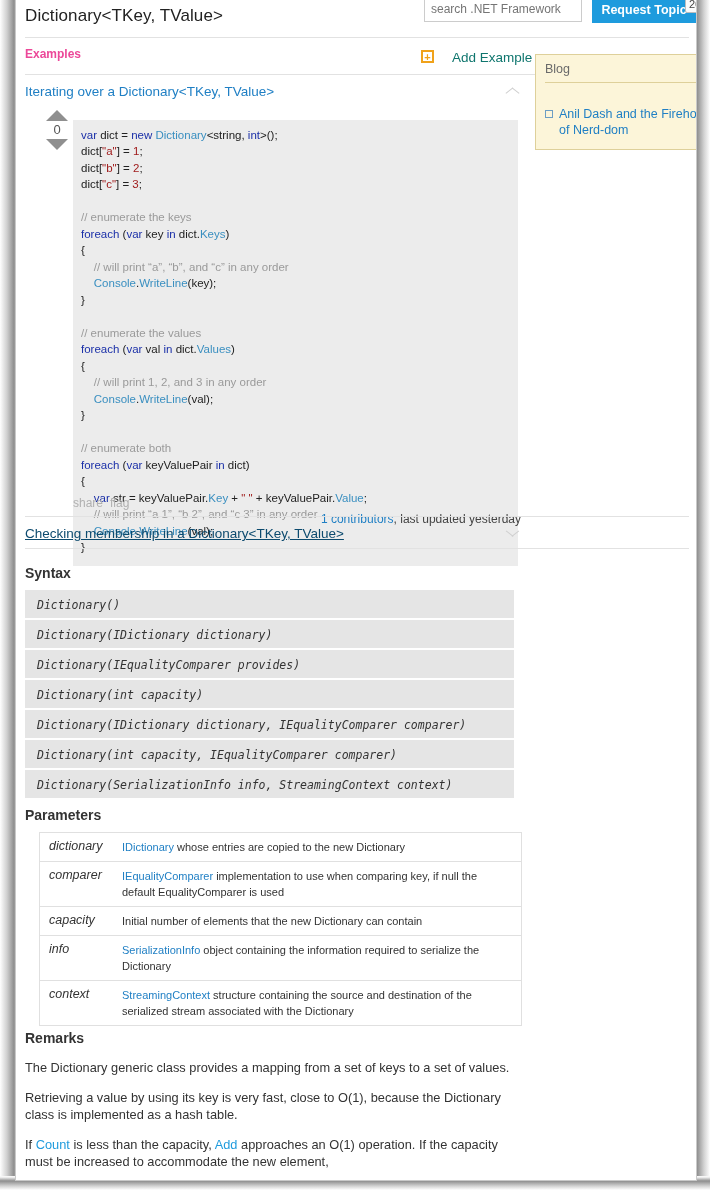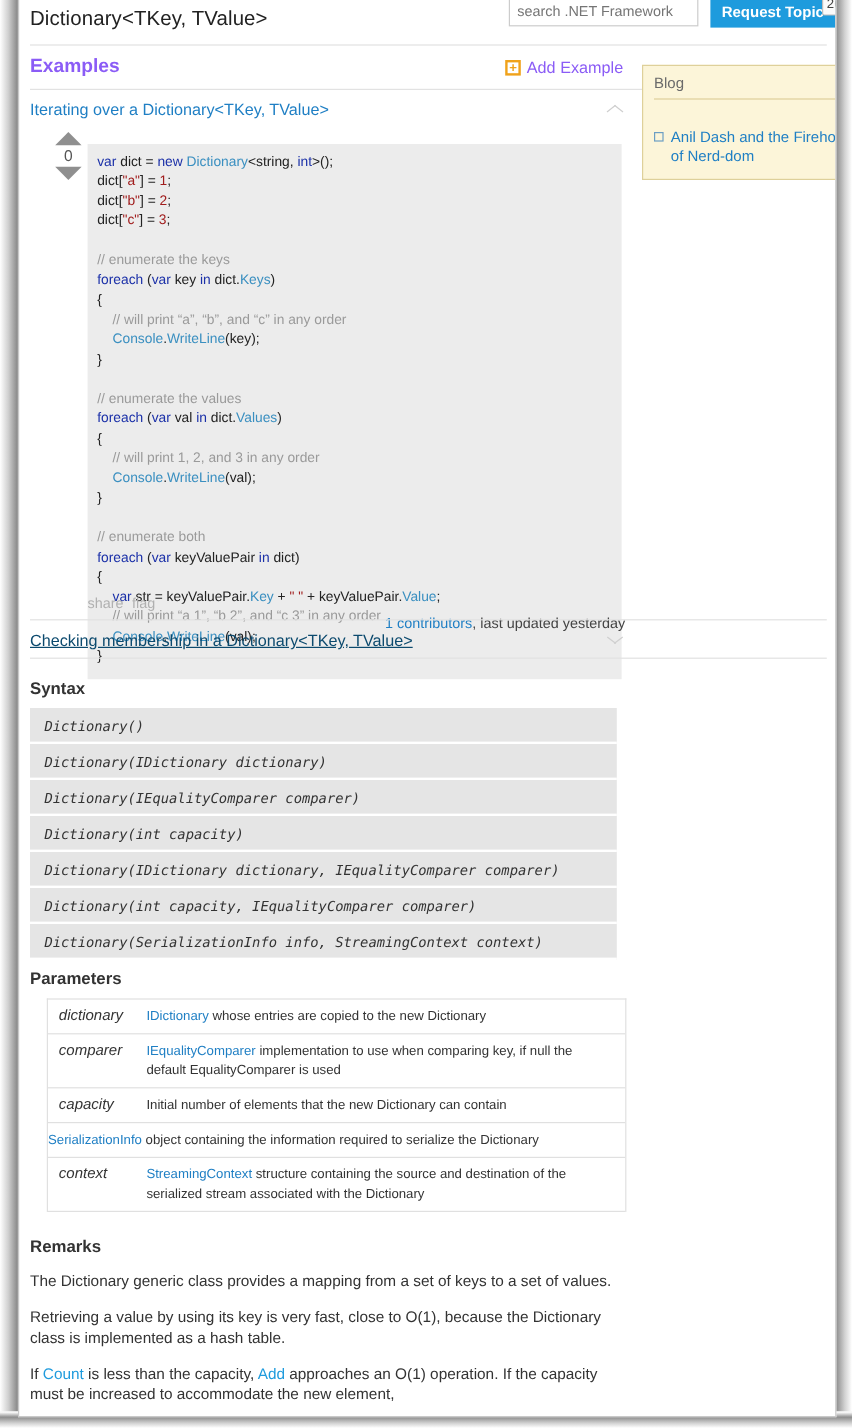--- a/index.html
+++ b/index.html
@@ -71,34 +71,34 @@
     padding: 0 3px;
   }
   .hrule {
     position: absolute; left: 9px; width: 664px; height: 1px;
     background: #e2e2e2;
   }
 
   
   #examples-label {
     position: absolute; left: 9px; top: 47px;
-    font-size: 16px; font-weight: bold; color: #8b5cf6;
+    font-size: 12px; font-weight: bold; color: #ec4899;
   }
   #add-example {
     position: absolute; left: 405px; top: 48px;
     cursor: pointer; white-space: nowrap;
   }
   #add-example .plusbox {
     display: inline-block; width: 13px; height: 13px;
     border: 2px solid #f0a21a; color: #f0a21a;
     font-size: 11px; line-height: 10px; text-align: center;
     font-weight: bold; vertical-align: 1px;
   }
   #add-example .lbl {
-    color: #8b5cf6; font-size: 13.5px; margin-left: 5px; text-align: right;
+    color: #0f766e; font-size: 13.5px; margin-left: 18px; text-align: right;
   }
 
   
   #ex-title {
     position: absolute; left: 9px; top: 84px;
     font-size: 13.5px; color: #1f7fc4; cursor: pointer; text-align: right;
   }
   .chev {
     position: absolute; width: 16px; height: 10px;
     cursor: pointer;
@@ -308,21 +308,21 @@
     <div class="hrule" style="top:516px;"></div>
 
     <div id="ex2-title">Checking membership in a Dictionary&lt;TKey, TValue&gt;</div>
     <div class="chev down" style="left:489px; top:529px;"></div>
     <div class="hrule" style="top:548px;"></div>
 
     <div class="section-h" style="top:565px;">Syntax</div>
     <div id="syntax">
         <div class="syn-row">Dictionary()</div>
         <div class="syn-row">Dictionary(IDictionary dictionary)</div>
-        <div class="syn-row">Dictionary(IEqualityComparer comparer)</div>
+        <div class="syn-row">Dictionary(IEqualityComparer provides)</div>
         <div class="syn-row">Dictionary(int capacity)</div>
         <div class="syn-row">Dictionary(IDictionary dictionary, IEqualityComparer comparer)</div>
         <div class="syn-row">Dictionary(int capacity, IEqualityComparer comparer)</div>
         <div class="syn-row">Dictionary(SerializationInfo info, StreamingContext context)</div>
       </div>
 
     <div class="section-h" style="top:807px;">Parameters</div>
     <div id="params">
         <div class="prm-row">
           <div class="prm-name">dictionary</div>
@@ -330,20 +330,21 @@
         </div>
         <div class="prm-row">
           <div class="prm-name">comparer</div>
           <div class="prm-desc"><a>IEqualityComparer</a> implementation to use when comparing key, if null the default EqualityComparer is used</div>
         </div>
         <div class="prm-row">
           <div class="prm-name">capacity</div>
           <div class="prm-desc">Initial number of elements that the new Dictionary can contain</div>
         </div>
         <div class="prm-row">
+          <div class="prm-name">info</div>
           <div class="prm-desc"><a>SerializationInfo</a> object containing the information required to serialize the Dictionary</div>
         </div>
         <div class="prm-row">
           <div class="prm-name">context</div>
           <div class="prm-desc"><a>StreamingContext</a> structure containing the source and destination of the serialized stream associated with the Dictionary</div>
         </div>
       </div>
 
     <div id="remarks">
       <div class="section-h" style="position:static;">Remarks</div>

